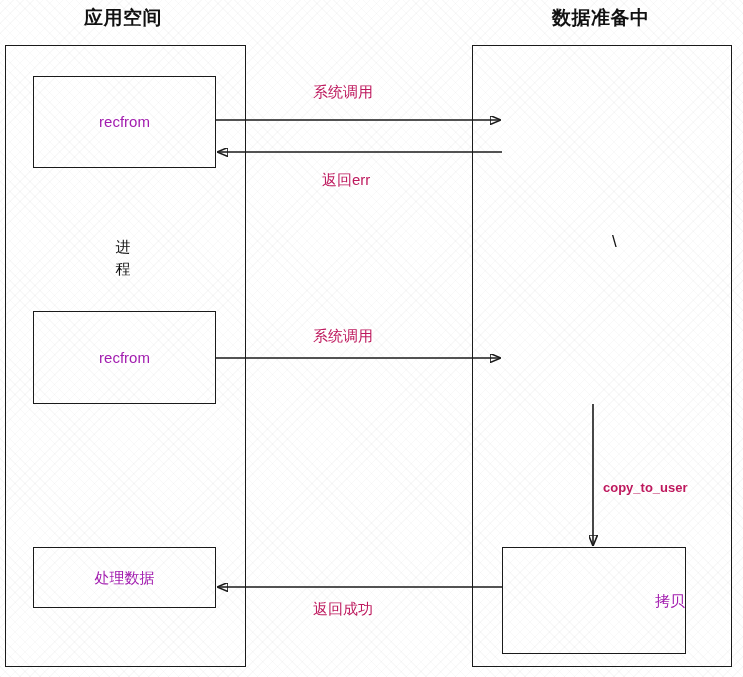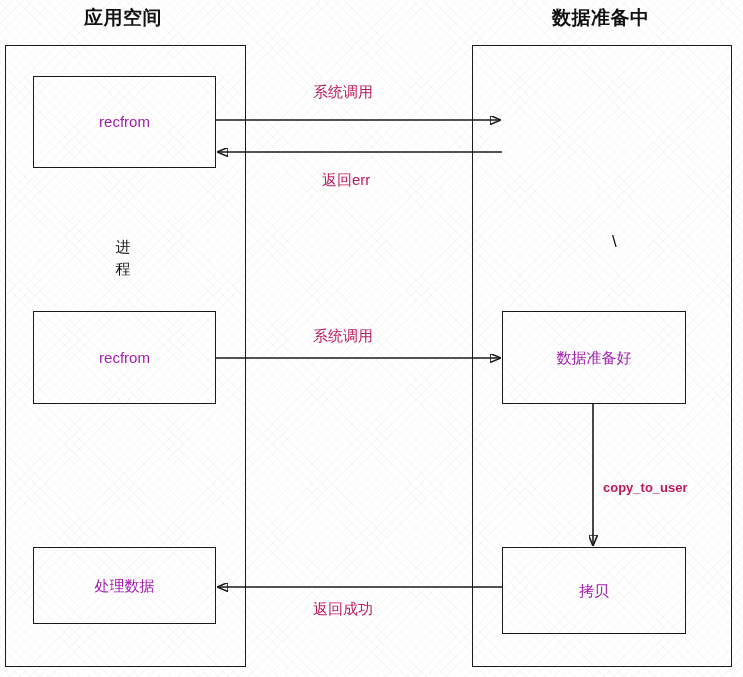--- a/index.html
+++ b/index.html
@@ -117,29 +117,26 @@
 
   <div class="node" style="left:33px; top:76px; width:183px; height:92px;">
     <span>recfrom</span>
   </div>
 
 
   <div class="node" style="left:33px; top:311px; width:183px; height:93px;">
     <span>recfrom</span>
   </div>
 
-  <div class="node" style="left:502px; top:311px; width:184px; height:93px;">
-    <span>数据准备好</span>
-  </div>
 
-  <div class="node" style="left:33px; top:547px; width:183px; height:77px;">
+  <div class="node" style="left:33px; top:547px; width:183px; height:61px;">
     <span>处理数据</span>
   </div>
 
-  <div class="node" style="left:502px; top:547px; width:184px; height:87px;">
+  <div class="node" style="left:502px; top:547px; width:184px; height:107px;justify-content:flex-end;">
     <span>拷贝</span>
   </div>
 
   <div class="vtext" style="left:113px; top:236px;">
     <div>进</div>
     <div>程</div>
   </div>
 
   <div class="glyph" style="left:612px; top:233px;">\</div>
 

